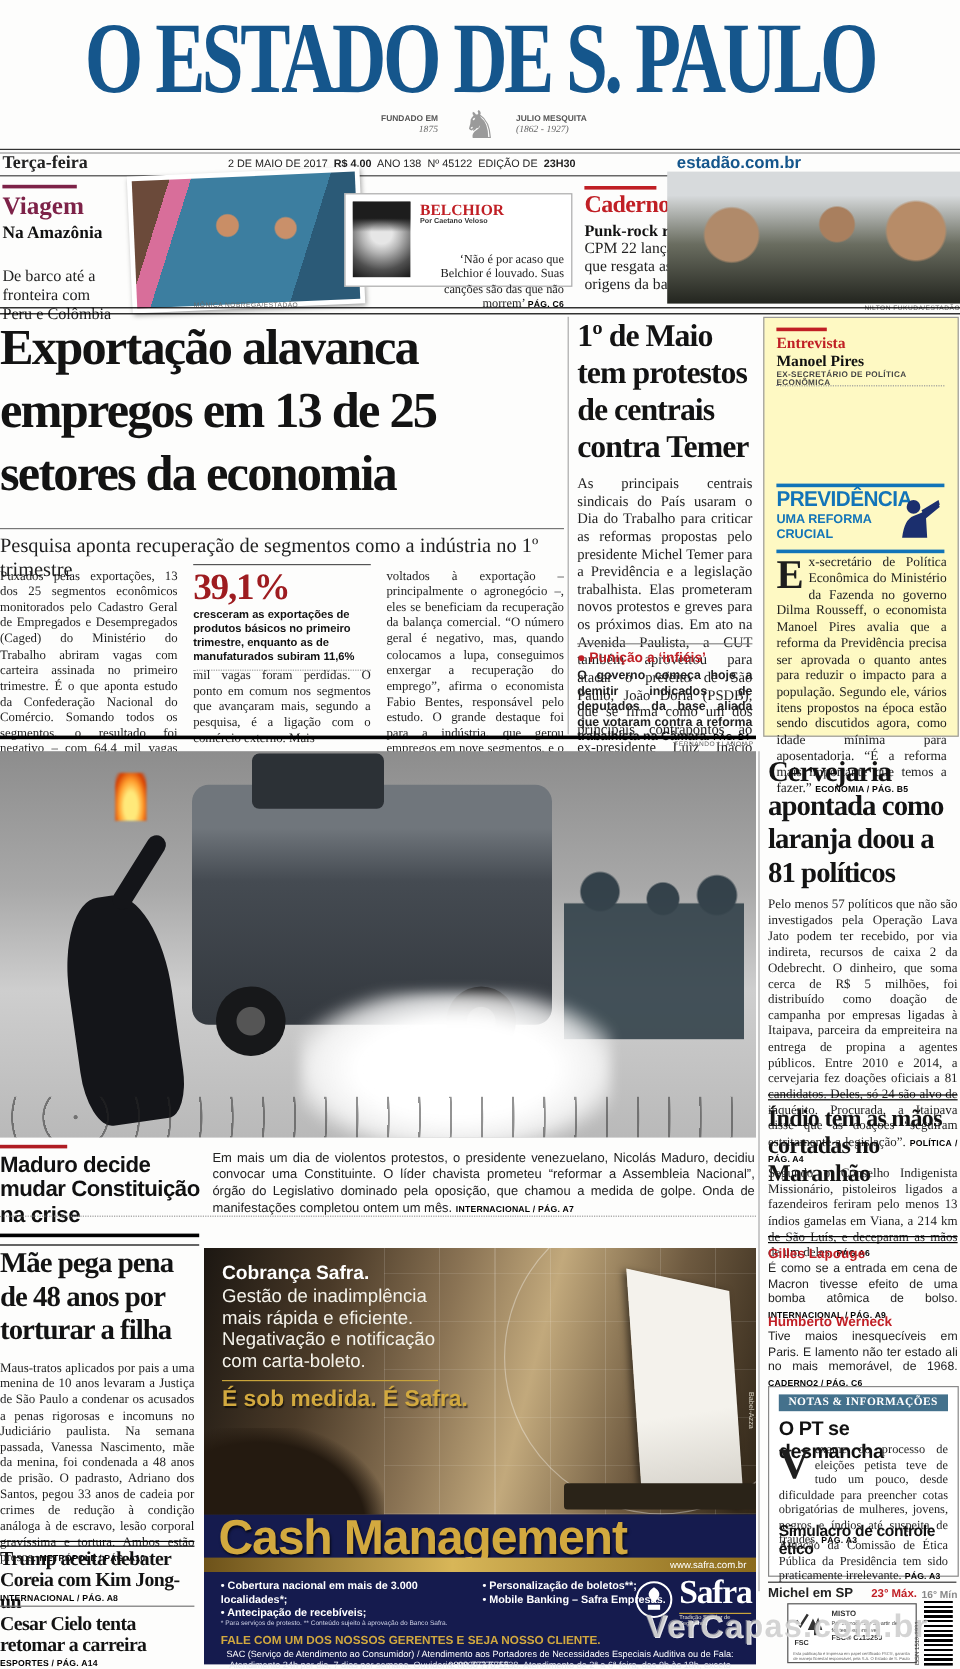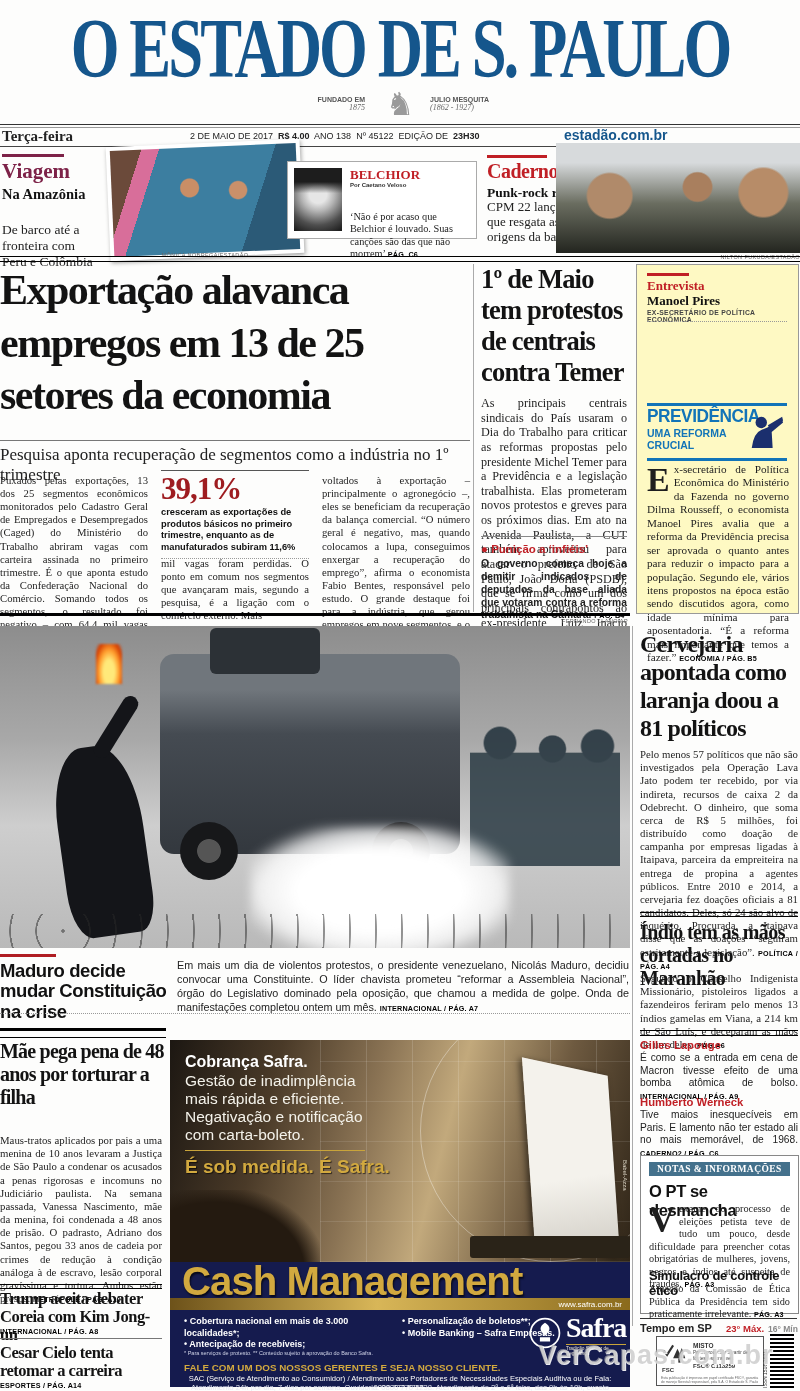--- a/index.html
+++ b/index.html
@@ -58,21 +58,21 @@
 
 <div class="s photo" style="left:108px;top:143px;width:186px;height:106px;background:#fff;padding:4px;box-shadow:1px 2px 4px rgba(0,0,0,.35);transform:rotate(-2.5deg);">
   <div style="width:100%;height:100%;background:
        radial-gradient(circle at 42% 38%, #c98e66 0 7%, transparent 8%),
        radial-gradient(circle at 68% 42%, #c9906a 0 6%, transparent 7%),
        linear-gradient(110deg,#6b4a3a 0 14%, #d86e9a 14% 22%, #3c7ea0 22% 74%, #2b5a77 74%),
        repeating-linear-gradient(100deg, rgba(255,255,255,.28) 0 2px, transparent 2px 9px);"></div>
 </div>
 <div class="s credit" style="left:120px;top:252px;width:170px;text-align:center;">MÔNICA NOBREGA/ESTADÃO</div>
 
-<div class="s" style="left:287px;top:161px;width:188px;height:76px;border:1px solid #aaa;background:#fff;">
+<div class="s" style="left:287px;top:161px;width:188px;height:76px;border:1px solid #aaa;background:#fff;text-align:right;">
   <div class="photo" style="position:absolute;left:6px;top:6px;width:48px;height:63px;background:
        linear-gradient(180deg,#1d1d1d 0 22%, transparent 40%),
        radial-gradient(circle at 50% 42%, #e6e6e6 0 20%, #b5b5b5 38%, #4f4f4f 70%, #171717 100%);"></div>
   <div class="serif" style="position:absolute;left:62px;top:5px;font-size:13px;font-weight:bold;color:#c01f25;">BELCHIOR</div>
   <div class="sans" style="position:absolute;left:62px;top:20px;font-size:6px;font-weight:bold;color:#333;">Por Caetano Veloso</div>
   <div class="serif" style="position:absolute;left:62px;top:29px;width:120px;font-size:10.3px;line-height:1.2;color:#222;margin-top:20px;">
     <span>‘Não é por acaso que Belchior é louvado. Suas canções são das que não morrem’</span>
     <span class="tag">PÁG. C6</span>
   </div>
 </div>
@@ -211,41 +211,41 @@
     <span class="tag">PÁG. A3</span>
   </div>
   <div class="sans" style="position:absolute;left:8px;top:112px;font-size:13px;font-weight:bold;color:#111;letter-spacing:-0.3px;">Simulacro de controle ético</div>
   <div class="bt" style="position:absolute;left:8px;top:127px;width:141px;font-size:10.3px;line-height:1.22;">
     <span>Atuação da Comissão de Ética Pública da Presidência tem sido praticamente irrelevante.</span>
     <span class="tag">PÁG. A3</span>
   </div>
 </div>
 
 <div class="s" style="left:640px;top:1318px;width:157px;border-top:1px solid #333;"></div>
-<div class="s sans" style="left:640px;top:1322px;font-size:11px;font-weight:bold;color:#222;">Tempo em SP</div>
+<div class="s sans" style="left:640px;top:1322px;font-size:11px;font-weight:bold;color:#222;">Michel em SP</div>
 <div class="s sans" style="left:726px;top:1323px;font-size:9.5px;font-weight:bold;color:#c01f25;">23° Máx.</div>
 <div class="s sans" style="left:768px;top:1324px;font-size:8.5px;font-weight:bold;color:#888;">16° Mín</div>
 
 <div class="s" style="left:656px;top:1336px;width:106px;height:48px;border:1px solid #555;background:#fff;">
   <svg style="position:absolute;left:4px;top:4px;" width="26" height="26" viewBox="0 0 30 30">
     <path d="M3 11 l4 5 7-11" stroke="#333" fill="none" stroke-width="2.4"></path>
     <path d="M14 20 L19 9 L21.5 14 L24 8 L28 20 Z" fill="#333"></path>
     <rect x="20" y="20" width="2.5" height="5" fill="#333"></rect>
   </svg>
   <div class="sans" style="position:absolute;left:5px;top:30px;font-size:6px;font-weight:bold;color:#333;">FSC</div>
   <div class="sans" style="position:absolute;left:36px;top:5px;font-size:6.5px;font-weight:bold;color:#333;">MISTO</div>
   <div class="sans" style="position:absolute;left:36px;top:13px;width:66px;font-size:4.6px;color:#444;line-height:1.2;">Papel produzido a partir de fontes responsáveis</div>
   <div class="sans" style="position:absolute;left:36px;top:26px;font-size:6px;font-weight:bold;color:#333;">FSC® C113259</div>
   <div class="sans" style="position:absolute;left:4px;top:39px;width:98px;font-size:3.4px;color:#666;">Esta publicação é impressa em papel certificado FSC®, garantia de manejo florestal responsável, pela S.A. O Estado de S. Paulo</div>
 </div>
 <div class="s" style="left:770px;top:1334px;width:24px;height:54px;background:repeating-linear-gradient(180deg,#000 0 2px,#fff 2px 4px);"></div>
 <div class="s sans" style="left:762px;top:1334px;height:54px;font-size:5px;color:#333;writing-mode:vertical-rl;transform:rotate(180deg);">ISSN 1516-2931</div>
 
 <div class="s ruleD" style="left:0;top:1028px;width:166px;"></div>
-<div class="s hl" style="left:0;top:1040px;width:166px;font-size:20px;line-height:1.16;letter-spacing:-0.8px;">Mãe pega pena de 48 anos por torturar a filha</div>
+<div class="s hl" style="left:0;top:1040px;width:166px;font-size:24px;line-height:1.16;letter-spacing:-0.8px;">Mãe pega pena de 48 anos por torturar a filha</div>
 <div class="s bt" style="left:0;top:1134px;width:162px;font-size:10.8px;line-height:1.22;">
   <span>Maus-tratos aplicados por pais a uma menina de 10 anos levaram a Justiça de São Paulo a condenar os acusados a penas rigorosas e incomuns no Judiciário paulista. Na semana passada, Vanessa Nascimento, mãe da menina, foi condenada a 48 anos de prisão. O padrasto, Adriano dos Santos, pegou 33 anos de cadeia por crimes de redução à condição análoga à de escravo, lesão corporal gravíssima e tortura. Ambos estão presos.</span>
   <span class="tag">METRÓPOLE / PÁG. A10</span>
 </div>
 <div class="s" style="left:0;top:1284px;width:162px;height:3px;border-top:1px solid #000;border-bottom:1px solid #000;"></div>
 <div class="s hl" style="left:0;top:1290px;width:166px;font-size:16.5px;line-height:1.1;letter-spacing:-0.5px;">Trump aceita debater Coreia com Kim Jong-un</div>
 <div class="s tag" style="left:0;top:1327px;">INTERNACIONAL / PÁG. A8</div>
 <div class="s rule1" style="left:0;top:1338px;width:162px;border-color:#777;"></div>
 <div class="s hl" style="left:0;top:1344px;width:166px;font-size:16.5px;line-height:1.1;letter-spacing:-0.5px;">Cesar Cielo tenta retomar a carreira</div>
 <div class="s tag" style="left:0;top:1381px;">ESPORTES / PÁG. A14</div>

